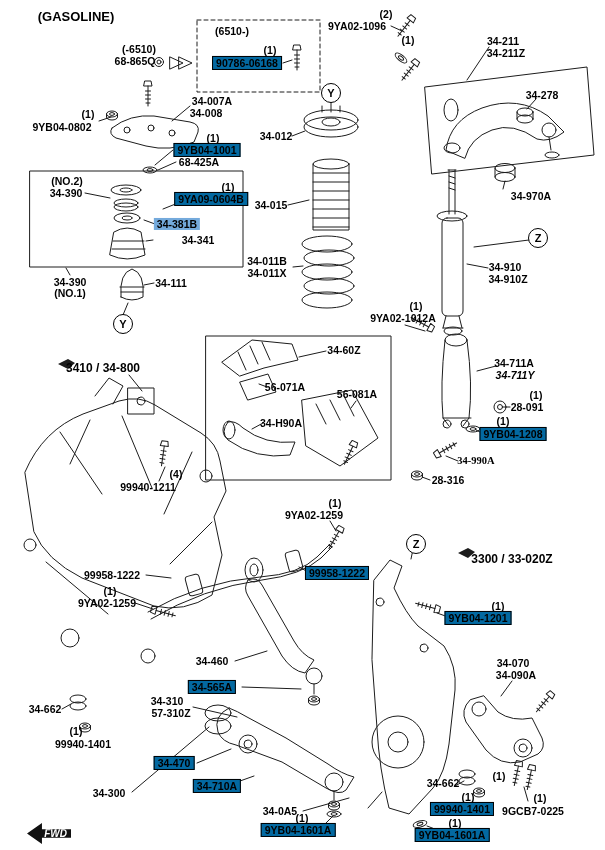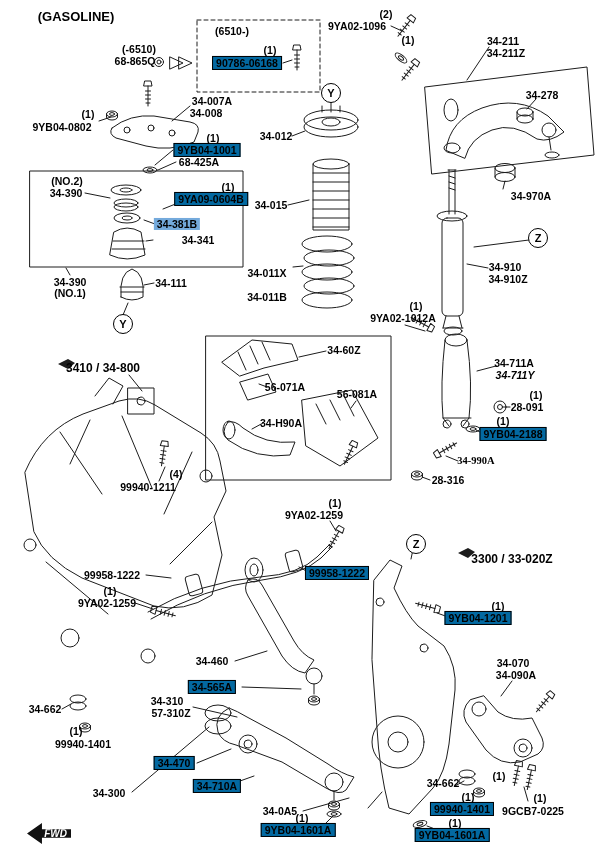--- a/index.html
+++ b/index.html
@@ -319,38 +319,38 @@
       <div class="lbl" style="left: 67px; top: 181px;">(NO.2)</div>
       <div class="lbl" style="left: 66px; top: 193px;">34-390</div>
       <div class="lbl" style="left: 228px; top: 187px;">(1)</div>
       <div class="lbl boxed" style="left: 211px; top: 199px;">9YA09-0604B</div>
       <div class="lbl highlight" style="left: 177px; top: 224px;">34-381B</div>
       <div class="lbl" style="left: 174px; top: 240px; margin-left: 24px;">34-341</div>
       <div class="lbl" style="left: 271px; top: 205px;">34-015</div>
       <div class="lbl circle" style="left: 538px; top: 238px;">Z</div>
       <div class="lbl" style="left: 505px; top: 267px;">34-910</div>
       <div class="lbl" style="left: 508px; top: 279px;">34-910Z</div>
-      <div class="lbl" style="left: 267px; top: 261px; margin-top: 36px;">34-011B</div>
+      <div class="lbl" style="left: 267px; top: 261px;">34-011B</div>
       <div class="lbl" style="left: 267px; top: 273px;">34-011X</div>
       <div class="lbl" style="left: 70px; top: 282px;">34-390</div>
       <div class="lbl" style="left: 70px; top: 293px;">(NO.1)</div>
       <div class="lbl" style="left: 171px; top: 283px;">34-111</div>
       <div class="lbl circle" style="left: 123px; top: 324px;">Y</div>
       <div class="lbl" style="left: 416px; top: 306px;">(1)</div>
       <div class="lbl" style="left: 403px; top: 318px;">9YA02-1012A</div>
       <div class="lbl" style="left: 344px; top: 350px;">34-60Z</div>
       <div class="lbl" style="left: 514px; top: 363px;">34-711A</div>
       <div class="lbl" style="left: 515px; top: 375px; font-style: italic;">34-711Y</div>
       <div class="lbl fs12" style="left: 103px; top: 369px;">3410 / 34-800</div>
       <div class="lbl" style="left: 285px; top: 387px;">56-071A</div>
       <div class="lbl" style="left: 357px; top: 394px;">56-081A</div>
       <div class="lbl" style="left: 536px; top: 395px;">(1)</div>
       <div class="lbl" style="left: 527px; top: 407px;">28-091</div>
       <div class="lbl" style="left: 503px; top: 421px;">(1)</div>
-      <div class="lbl boxed" style="left: 513px; top: 434px;">9YB04-2188</div>
+      <div class="lbl boxed" style="left: 513px; top: 434px;">9YB04-1208</div>
       <div class="lbl" style="left: 281px; top: 423px;">34-H90A</div>
       <div class="lbl" style="left: 476px; top: 461px; font-family: Liberation Serif, serif;">34-990A</div>
       <div class="lbl" style="left: 448px; top: 480px;">28-316</div>
       <div class="lbl" style="left: 176px; top: 474px;">(4)</div>
       <div class="lbl" style="left: 148px; top: 487px;">99940-1211</div>
       <div class="lbl" style="left: 335px; top: 503px;">(1)</div>
       <div class="lbl" style="left: 314px; top: 515px;">9YA02-1259</div>
       <div class="lbl boxed" style="left: 337px; top: 573px;">99958-1222</div>
       <div class="lbl circle" style="left: 416px; top: 544px;">Z</div>
       <div class="lbl fs12" style="left: 512px; top: 560px;">3300 / 33-020Z</div>

